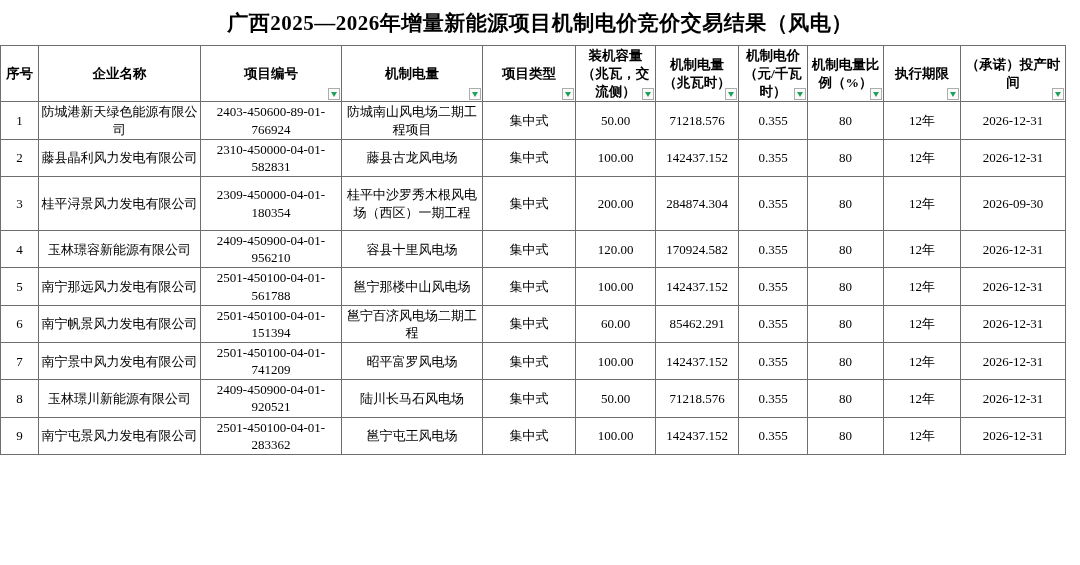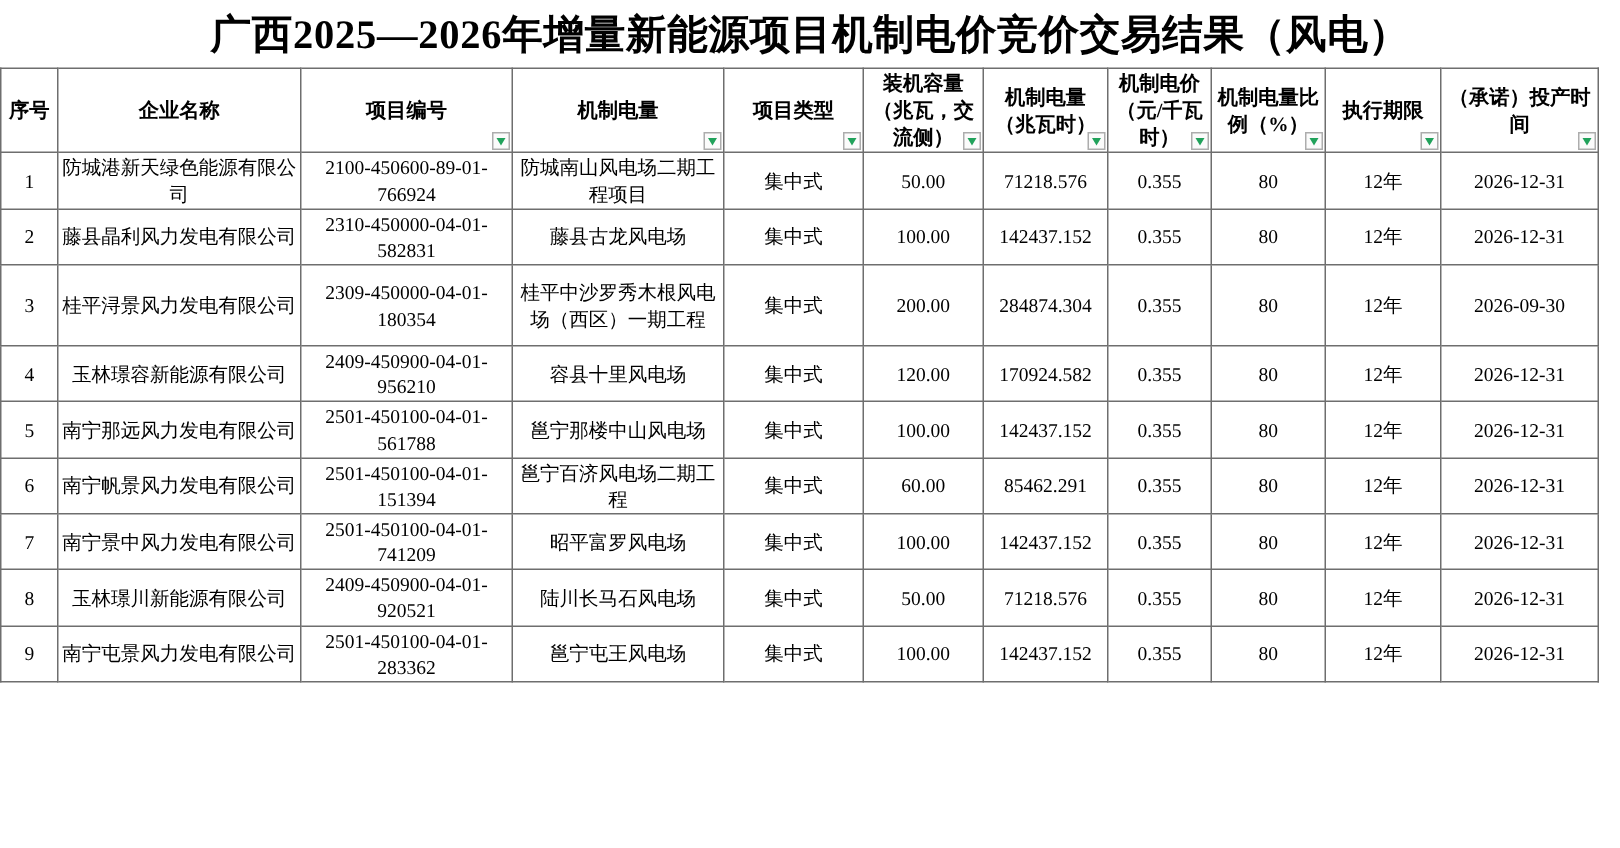--- a/index.html
+++ b/index.html
@@ -6,21 +6,21 @@
   body{
     width:1080px;height:565px;overflow:hidden;
     font-family:"Liberation Serif","DejaVu Serif",serif;
     color:#000;
   }
   .title-bar{
     width:1080px;height:45px;
     display:flex;align-items:center;justify-content:center;
   }
   .title-bar h1{
-    margin:0;font-size:27px;font-weight:bold;letter-spacing:0.5px;
+    margin:0;font-size:21px;font-weight:bold;letter-spacing:0.5px;
     font-family:"Liberation Serif","DejaVu Serif",serif;
   }
   table.results{
     border-collapse:collapse;table-layout:fixed;
     margin:0;width:1065px;
   }
   table.results th, table.results td{
     border:1px solid #6e6e6e;
     text-align:center;vertical-align:middle;
     padding:1px 2px;
@@ -102,21 +102,21 @@
           </div></th>
         <th><span>（承诺）投产时间</span><div class="filter-btn">
             <div class="tri"></div>
           </div></th>
       </tr>
   </thead>
   <tbody>
       <tr>
         <td>1</td>
         <td>防城港新天绿色能源有限公司</td>
-        <td>2100-450600-89-01-766924</td>
+        <td>2403-450600-89-01-766924</td>
         <td>防城南山风电场二期工程项目</td>
         <td>集中式</td>
         <td class="num">50.00</td>
         <td class="num">71218.576</td>
         <td class="num">0.355</td>
         <td class="num">80</td>
         <td>12年</td>
         <td>2026-12-31</td>
       </tr>
       <tr>

